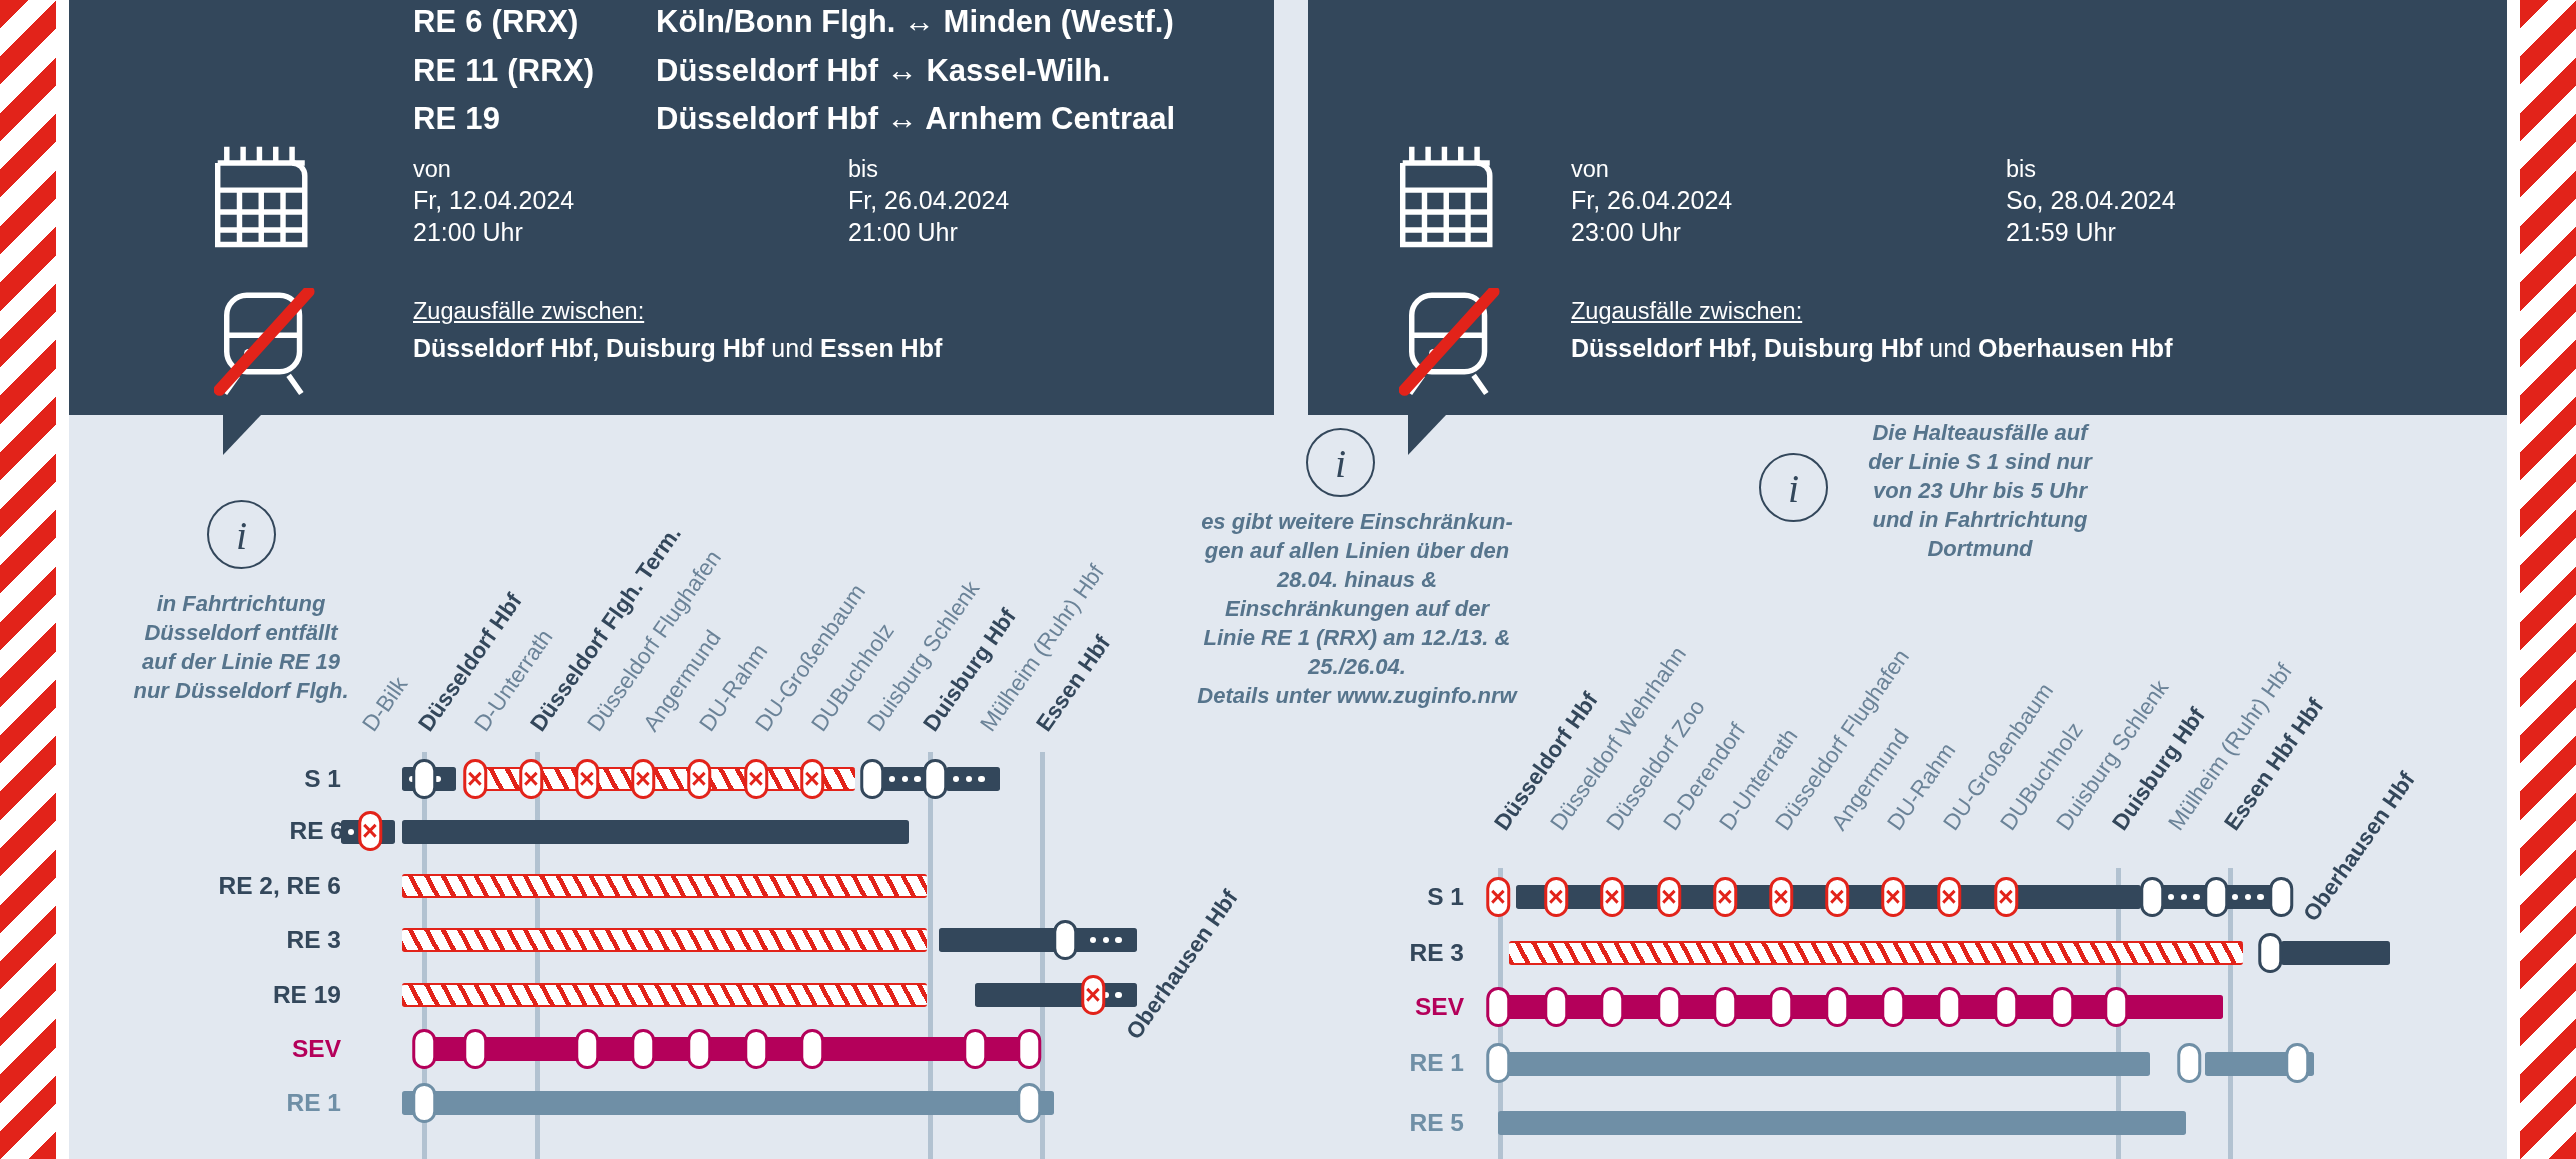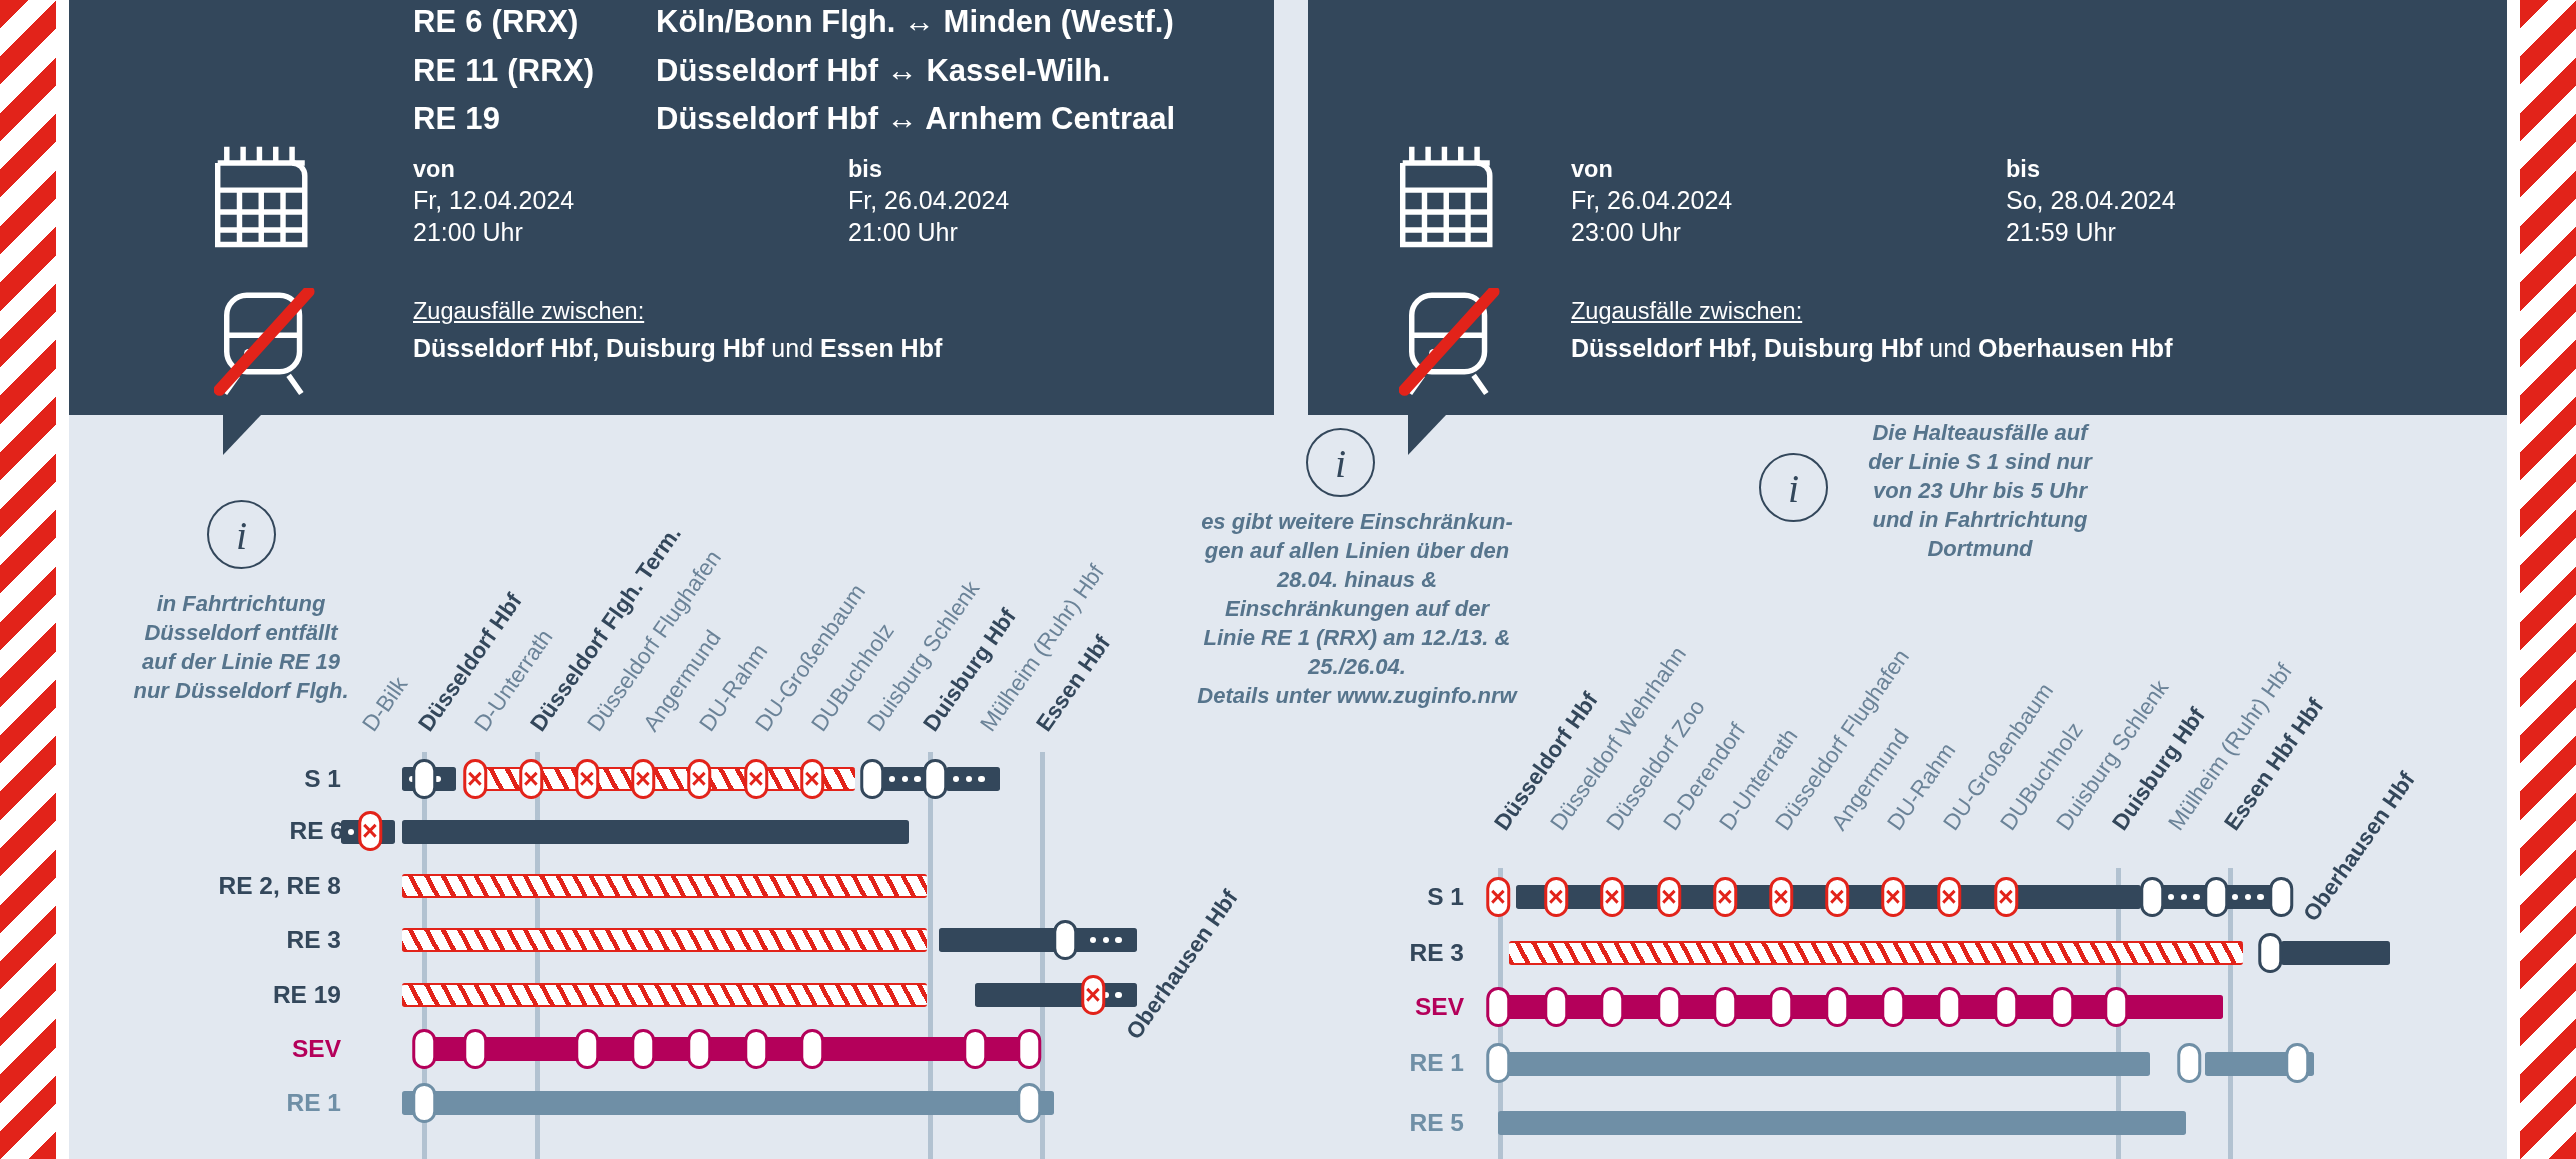--- a/index.html
+++ b/index.html
@@ -31,21 +31,21 @@
 
   
   .routes{position:absolute;left:344px;top:87px;width:833px;}
   .route-row{display:flex;align-items:baseline;margin-bottom:12.7px;}
   .route-code{width:243px;font-size:31px;font-weight:bold;letter-spacing:0.2px;white-space:nowrap;}
   .route-path{font-size:31px;font-weight:bold;white-space:nowrap;text-align:right;}
 
   
   .dateblock{position:absolute;left:344px;top:237px;display:flex;}
   .datecol{width:435px;}
-  .dt-lab{font-size:23.5px;font-weight:bold;line-height:1.28;}
+  .dt-lab{font-size:23.5px;font-weight:normal;line-height:1.28;}
   .dt-val{font-size:25px;font-weight:normal;line-height:1.28;}
 
   
   .cancelblock{position:absolute;left:344px;top:379px;}
   .cancel-head{font-size:23.5px;text-decoration:underline;line-height:1.3;margin-bottom:5.4px;}
   .cancel-body{font-size:25px;font-weight:bold;line-height:1.3;white-space:nowrap;}
   .cancel-body .lite{font-weight:normal;}
 
   
   .cal-icon{position:absolute;left:145px;top:226px;}
@@ -242,21 +242,21 @@
       <div class="station-name" style="left: 636px; top: 716px;">DU-Rahm</div>
       <div class="station-name" style="left: 692px; top: 716px;">DU-Großenbaum</div>
       <div class="station-name" style="left: 748px; top: 716px;">DUBuchholz</div>
       <div class="station-name" style="left: 804px; top: 716px;">Duisburg Schlenk</div>
       <div class="station-name bold" style="left: 860px; top: 716px;">Duisburg Hbf</div>
       <div class="station-name" style="left: 917px; top: 716px;">Mülheim (Ruhr) Hbf</div>
       <div class="station-name bold" style="left: 973px; top: 716px;">Essen Hbf</div>
       <div class="termlabel" style="left: 1063px; top: 1024px;">Oberhausen Hbf</div>
       <div class="linelabel" style="left: 0px; width: 272px; top: 779px;">S 1</div>
       <div class="linelabel" style="left: 0px; width: 275px; top: 831px;">RE 6</div>
-      <div class="linelabel" style="left: 0px; width: 272px; top: 886px;">RE 2, RE 8</div>
+      <div class="linelabel" style="left: 0px; width: 272px; top: 886px;">RE 2, RE 6</div>
       <div class="linelabel" style="left: 0px; width: 272px; top: 940px;">RE 3</div>
       <div class="linelabel" style="left: 0px; width: 272px; top: 995px;">RE 19</div>
       <div class="linelabel sev" style="left: 0px; width: 272px; top: 1049px;">SEV</div>
       <div class="linelabel re1" style="left: 0px; width: 272px; top: 1103px;">RE 1</div>
       <div class="colguide" style="left: 353px; top: 752px; height: 408px;"></div>
       <div class="colguide" style="left: 466px; top: 752px; height: 408px;"></div>
       <div class="colguide" style="left: 859px; top: 752px; height: 408px;"></div>
       <div class="colguide" style="left: 971px; top: 752px; height: 408px;"></div>
       <div class="dots" style="left: 333px; top: 767px; width: 54px;">
         <i></i>

